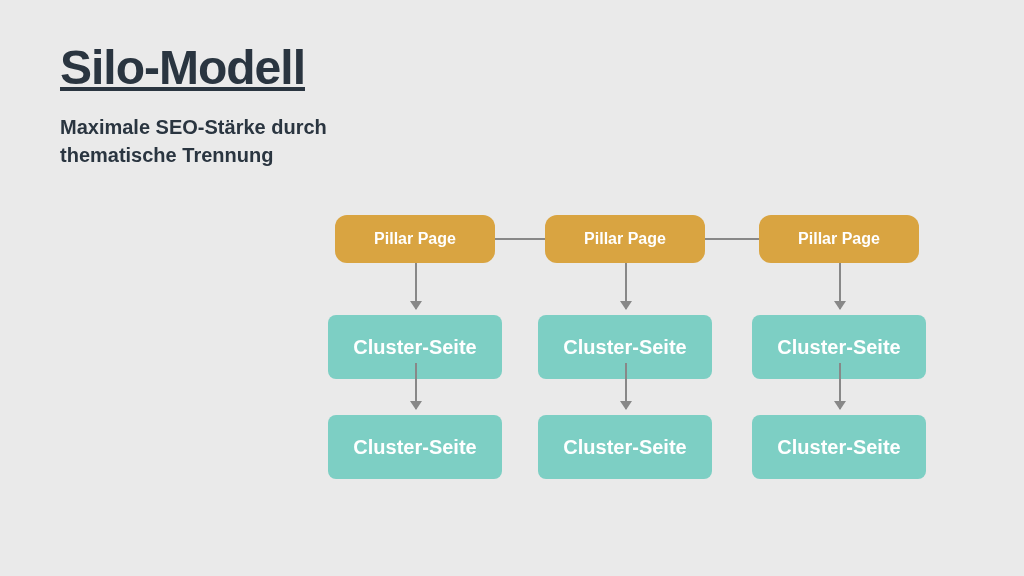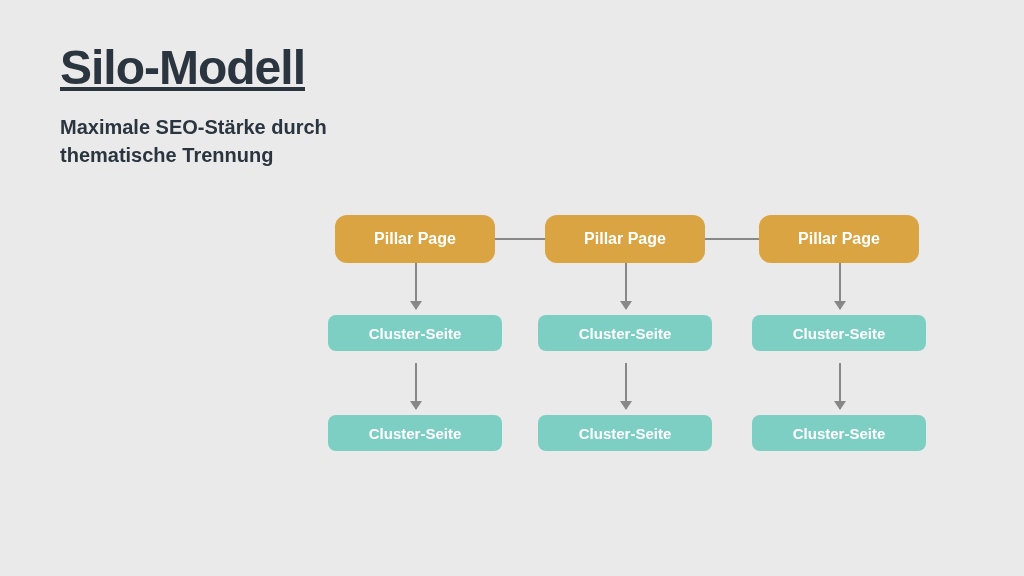--- a/index.html
+++ b/index.html
@@ -55,29 +55,29 @@
       align-items: center;
       justify-content: center;
       color: #ffffff;
       font-weight: 700;
       font-size: 16px;
     }
     
     .cluster-box {
       position: absolute;
       width: 174px;
-      height: 36px;
+      height: 64px;
       background: #7dcfc4;
       border-radius: 8px;
       display: flex;
       align-items: center;
       justify-content: center;
       color: #ffffff;
       font-weight: 700;
-      font-size: 15px;
+      font-size: 20px;
     }
     
     
     .col-1 { left: 0px; }
     .col-2 { left: 210px; }
     .col-3 { left: 424px; }
     
     
     .row-1 { top: 0px; }
     .row-2 { top: 100px; }

